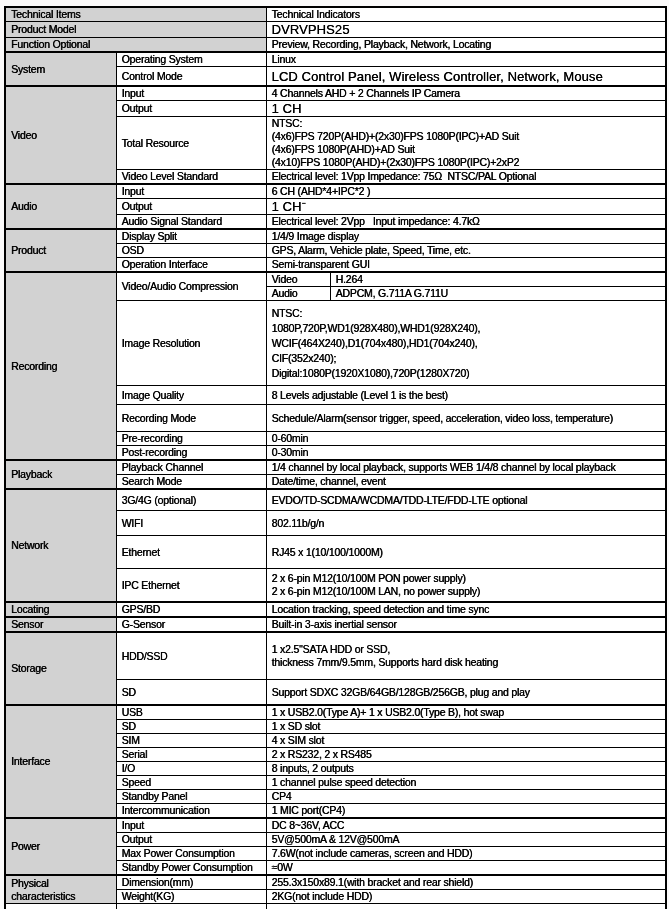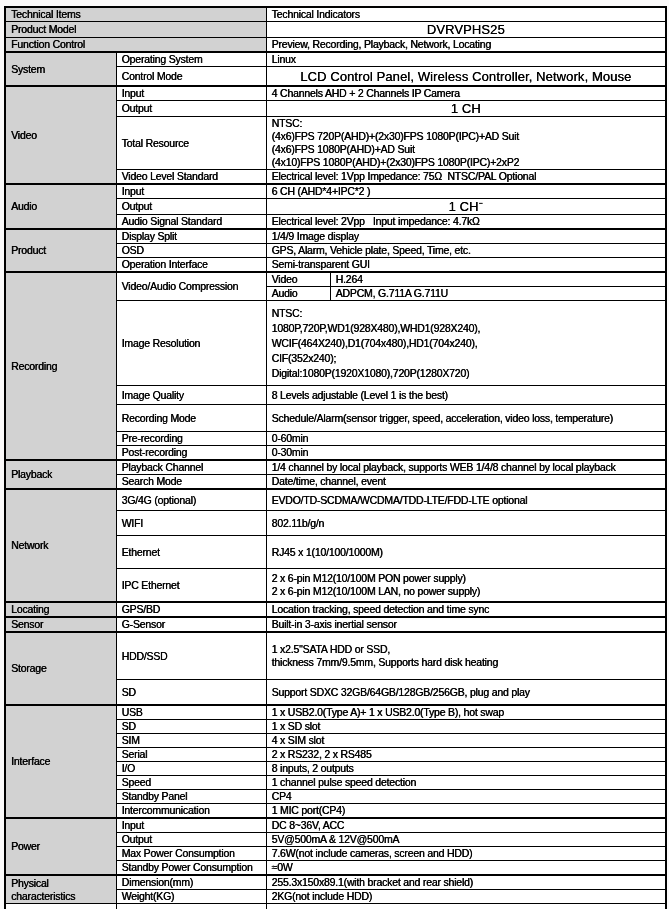--- a/index.html
+++ b/index.html
@@ -19,21 +19,21 @@
     font-size:10.5px;line-height:13px;font-weight:400;
     letter-spacing:-0.2px;
     color:#000;
     text-shadow:0.4px 0 0 #000;
     height:13px;
     overflow:hidden;
     background:#fff;
   }
   td.cat{background:#d2d2d2;}
   tr.sec>td{border-top:2px solid #000;}
-  td.lg{font-size:13px;line-height:15px;letter-spacing:0.1px;text-shadow:0.3px 0 0 #000;text-align:center;}
+  td.lg{font-size:13px;line-height:15px;letter-spacing:0.1px;text-shadow:0.3px 0 0 #000;}
   td.pre{white-space:pre-line;}
   td.h18{height:18px}
   td.h20{height:20px}
   td.h24{height:24px}
   td.h26{height:26px}
   td.h32{height:32px}
   td.h46{height:46px}
   td.h48{height:48px}
   td.h84{height:84px;line-height:15px;}
   tr.stub>td{height:6px;border-bottom:none;}
@@ -54,21 +54,21 @@
     <td class="cat" colspan="2">Technical Items</td>
     <td colspan="2">Technical Indicators</td>
   </tr>
 
   <tr>
     <td class="cat" colspan="2">Product Model</td>
     <td class="lg" colspan="2">DVRVPHS25</td>
   </tr>
 
   <tr>
-    <td class="cat" colspan="2">Function Control</td>
+    <td class="cat" colspan="2">Function Optional</td>
     <td colspan="2">Preview, Recording, Playback, Network, Locating</td>
   </tr>
 
   <tr class="sec">
     <td class="cat" rowspan="2">System</td>
     <td>Operating System</td>
     <td colspan="2">Linux</td>
   </tr>
   <tr>
     <td class="h18">Control Mode</td>

